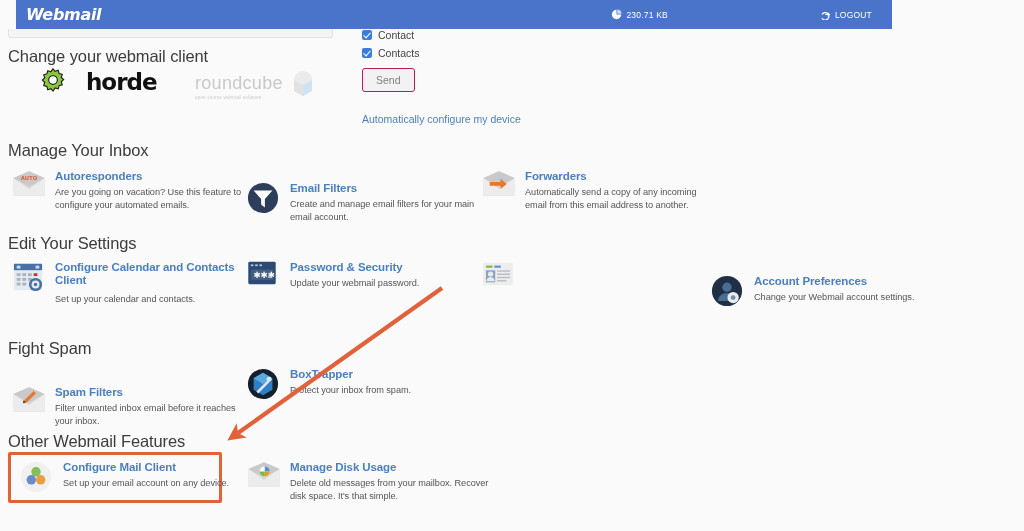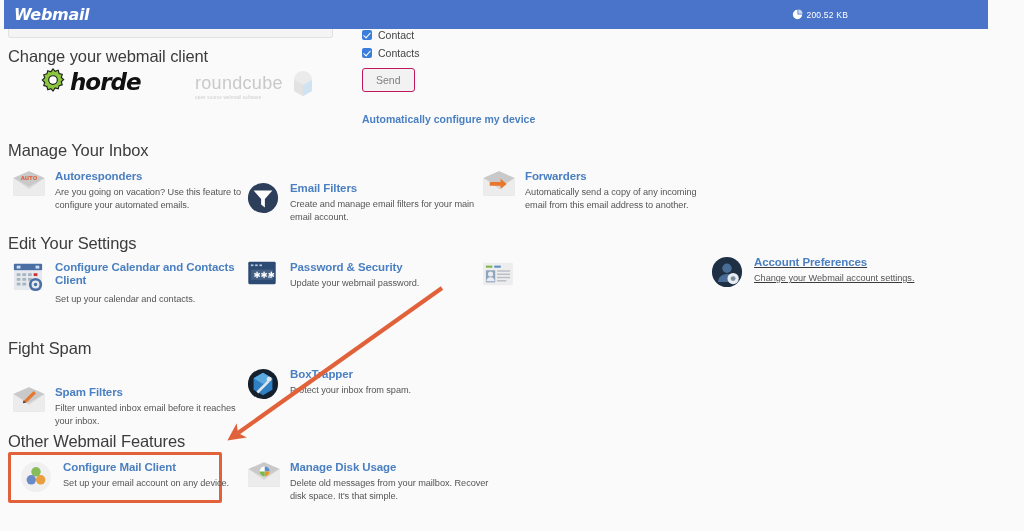--- a/index.html
+++ b/index.html
@@ -13,22 +13,22 @@
   body {
     font-family: "Liberation Sans", sans-serif;
     background: #fafafa;
     color: #3b3b3b;
     position: relative;
   }
 
   
   #topbar {
     position: absolute;
-    top: 0; left: 4px;
-    width: 984px;
+    top: 0; left: 16px;
+    width: 876px;
     height: 29px;
     background: #4a74c9;
     display: flex;
     align-items: center;
   }
   #brand {
     color: #ffffff;
     font-size: 16px;
     font-weight: bold;
     font-style: italic;
@@ -83,21 +83,21 @@
     font-weight: normal;
     color: #3c3c3c;
     letter-spacing: -0.1px;
     white-space: nowrap;
   }
 
   
   #client-logos { position: absolute; left: 40px; top: 38px; }
   #horde-logo {
     position: absolute; left: 0; top: 0;
-    display: flex; align-items: center; gap: 4px; font-style: italic;
+    display: flex; align-items: center; gap: 20px;
   }
   #horde-word {
     font-family: "DejaVu Sans", sans-serif;
     font-size: 23px; font-weight: bold; color: #111; letter-spacing: -1px;
   }
   #roundcube-logo { position: absolute; left: 155px; top: 6px; }
   #roundcube-word {
     font-family: "Liberation Sans", sans-serif;
     font-size: 18px; color: #c9c9c9; letter-spacing: 0.3px;
   }
@@ -133,21 +133,20 @@
     font-family: "Liberation Sans", sans-serif;
     cursor: pointer;
   }
   #auto-config-link {
     display: block;
     margin-top: 21px;
     color: #4a7fc1;
     font-size: 10.5px;
     text-decoration: none;
     white-space: nowrap;
-    font-weight: bold;
   }
 
   
   .card {
     position: absolute;
     display: flex;
     gap: 9px;
     width: 235px;
   }
   .card-icon { flex: none; width: 34px; padding-top: 1px; }
@@ -195,23 +194,32 @@
 
   <div id="topbar-right">
 
     <div class="topbar-item" id="disk-usage-item">
       <span class="tb-icon">
         <svg width="11" height="11" viewBox="0 0 16 16">
           <path d="M8 1.2A6.8 6.8 0 1 0 14.8 8H8z" fill="#ffffff"></path>
           <path d="M9.2 0.6V6.8h6.2A6.55 6.55 0 0 0 9.2 0.6z" fill="#ffffff" opacity="0.72"></path>
         </svg>
       </span>
-      <span>200.52 KB</span>
-    </div>
-
+      <span>230.71 KB</span>
+    </div>
+
+    <div class="topbar-item" id="logout-item">
+      <span class="tb-icon">
+        <svg width="11" height="11" viewBox="0 0 16 16">
+          <path d="M2.2 3.2a5.4 5.4 0 1 0 6.4 0" fill="none" stroke="#ffffff" stroke-width="1.7" stroke-linecap="round" transform="rotate(-90 8 8)"></path>
+          <path d="M8.4 1.2h5.4M13.8 1.2l-2.1-2M13.8 1.2l-2.1 2" fill="none" stroke="#ffffff" stroke-width="1.6" stroke-linecap="round" transform="translate(0,6.8)"></path>
+        </svg>
+      </span>
+      <span>LOGOUT</span>
+    </div>
 
   </div>
 </div>
 
 <div id="scrolled-panel"></div>
 
 <div id="content">
 
   <div class="section-title" style="left:8px; top:18px;">Change your webmail client</div>
 
@@ -372,21 +380,21 @@
         <g fill="#b9bfc6">
           <rect x="16" y="10" width="14" height="1.6"></rect>
             <rect x="16" y="13.5" width="14" height="1.6"></rect>
           <rect x="16" y="17" width="14" height="1.6"></rect>
             <rect x="16" y="20.5" width="10" height="1.6"></rect>
         </g>
       </svg>
     </div>
   </div>
 
-  <div class="card" style="left:711px; top:226px;text-decoration:underline;">
+  <div class="card" style="left:711px; top:245px;">
     <div class="card-icon">
       <svg width="32" height="32" viewBox="0 0 34 34">
         <circle cx="17" cy="17" r="16" fill="#1f2f44"></circle>
         <circle cx="17" cy="13" r="5" fill="#4a6d96"></circle>
         <path d="M17 19c-6 0-9.5 4-9.5 8.5h19C26.5 23 23 19 17 19z" fill="#4a6d96"></path>
         <circle cx="23.5" cy="24" r="6" fill="#e9edf2"></circle>
         <circle cx="23.5" cy="24" r="2.6" fill="#7d8c9d"></circle>
       </svg>
     </div>
     <div class="card-body">

